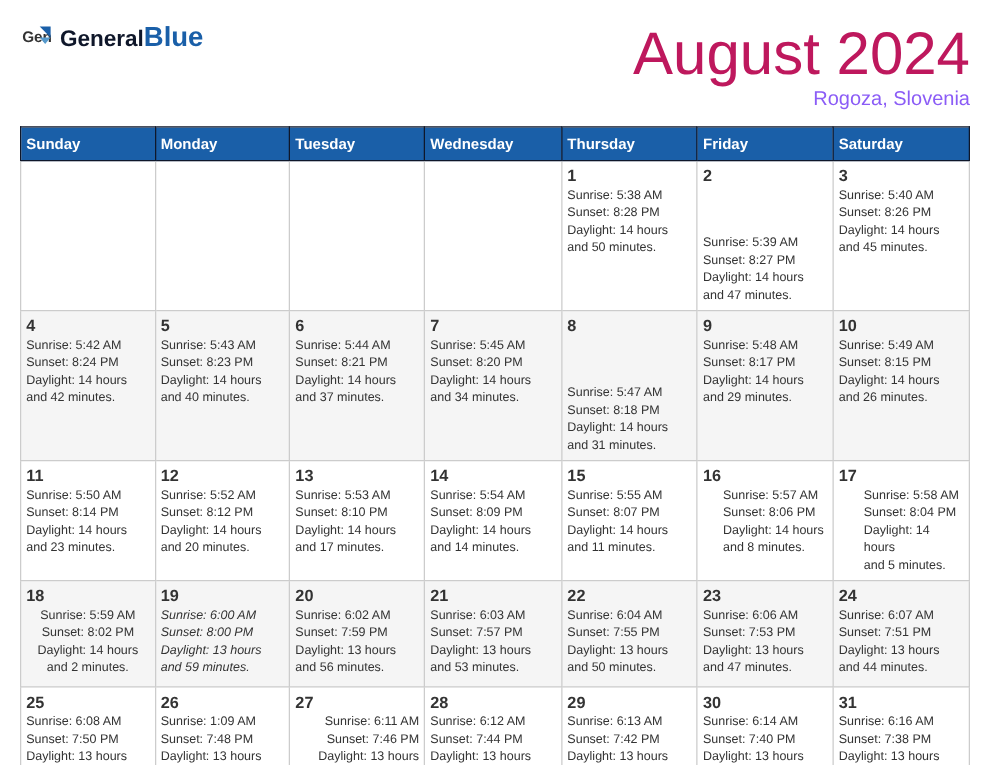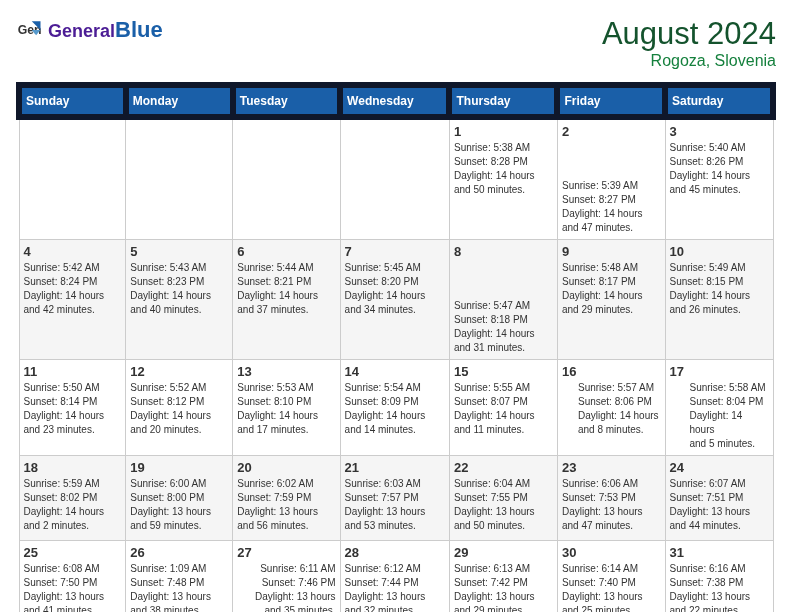--- a/index.html
+++ b/index.html
@@ -22,41 +22,41 @@
       gap: 4px;
     }
     .logo-icon {
       width: 28px;
       height: 28px;
     }
     .title-block {
       text-align: right;
     }
     .month-year {
-      font-size: 31px;
+      font-size: 48px;
       font-weight: 300;
-      color: #14532d;
+      color: #be185d;
     }
     .location {
       font-size: 16px;
-      color: #15803d;
+      color: #8b5cf6;
     }
     .calendar {
       width: 100%;
       border-collapse: collapse;
       font-size: 10.5px;
     }
     .calendar th {
       background: #1a5fa8;
       color: #fff;
       padding: 6px 4px;
       text-align: left;
       font-weight: bold;
       font-size: 12px;
-      border: 6px solid #0f172a;
+      border: 1px solid #0f172a;
     }
     .calendar td {
       border: 1px solid #ccc;
       vertical-align: top;
       padding: 4px;
       width: 113px;
       height: 85px;
       background: #fff;
     }
     .calendar tr:nth-child(even) td {
@@ -81,21 +81,21 @@
 <body>
 
 <div class="header">
   <div class="logo">
     <svg class="logo-icon" viewBox="0 0 32 32">
       <text x="2" y="20" font-size="14" font-weight="bold" fill="#333">Gen</text>
       <polygon points="18,6 28,6 28,16" fill="#1a5fa8"></polygon>
       <polygon points="18,16 28,16 23,22" fill="#5599cc"></polygon>
     </svg>
     <div>
-      <span style="font-size:18px;font-weight:bold;color:#4c1d95;">General</span><span style="font-size:22px;font-weight:bold;color:#1a5fa8;">Blue</span>
+      <span style="font-size:18px;font-weight:bold;color:#0f172a;">General</span><span style="font-size:22px;font-weight:bold;color:#1a5fa8;">Blue</span>
     </div>
   </div>
   <div class="title-block">
     <div class="month-year">August 2024</div>
     <div class="location">Rogoza, Slovenia</div>
   </div>
 </div>
 
 <table class="calendar">
   <thead>
@@ -235,28 +235,28 @@
           <div class="day-num">17</div>
           <div class="day-info" style="white-space: pre-line; margin-left: 20px;">Sunrise: 5:58 AM
 Sunset: 8:04 PM
 Daylight: 14 hours
 and 5 minutes.</div>
         </td>
       </tr>
       <tr>
         <td>
           <div class="day-num">18</div>
-          <div class="day-info" style="white-space: pre-line;">Sunrise: 5:59 AM
+          <div class="day-info" style="white-space: pre-line; text-align: center;">Sunrise: 5:59 AM
 Sunset: 8:02 PM
 Daylight: 14 hours
 and 2 minutes.</div>
         </td>
         <td>
           <div class="day-num">19</div>
-          <div class="day-info" style="white-space: pre-line;">Sunrise: 6:00 AM
+          <div class="day-info" style="white-space: pre-line; font-style: italic;">Sunrise: 6:00 AM
 Sunset: 8:00 PM
 Daylight: 13 hours
 and 59 minutes.</div>
         </td>
         <td>
           <div class="day-num">20</div>
           <div class="day-info" style="white-space: pre-line;">Sunrise: 6:02 AM
 Sunset: 7:59 PM
 Daylight: 13 hours
 and 56 minutes.</div>

